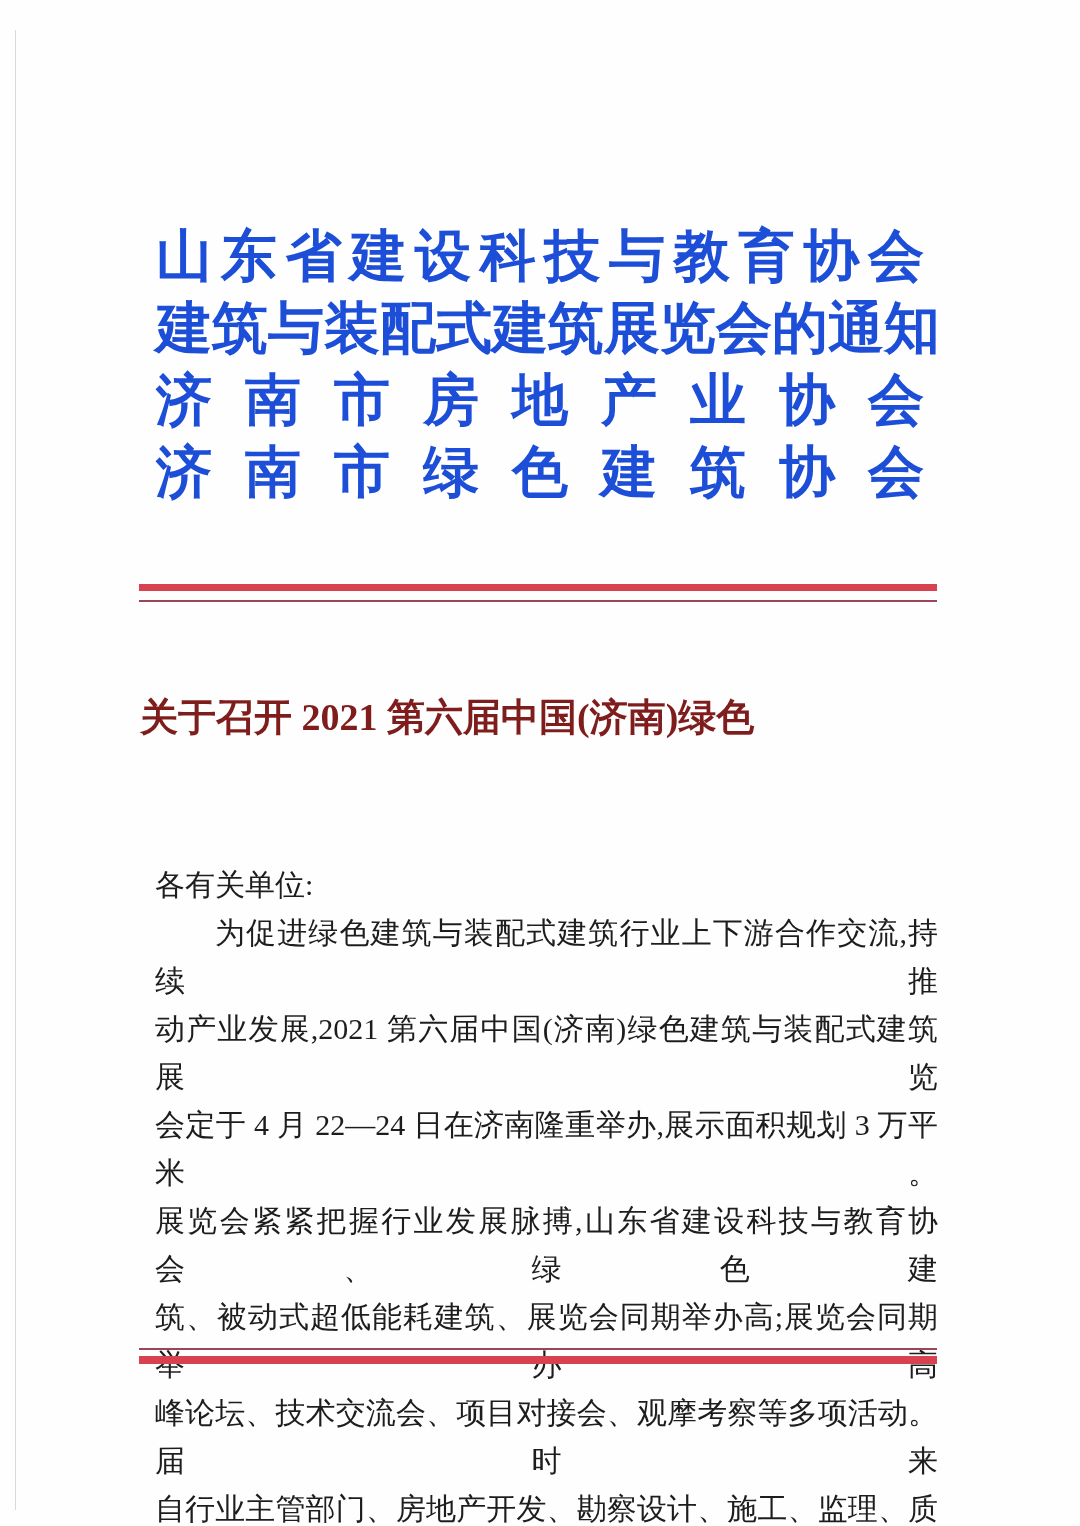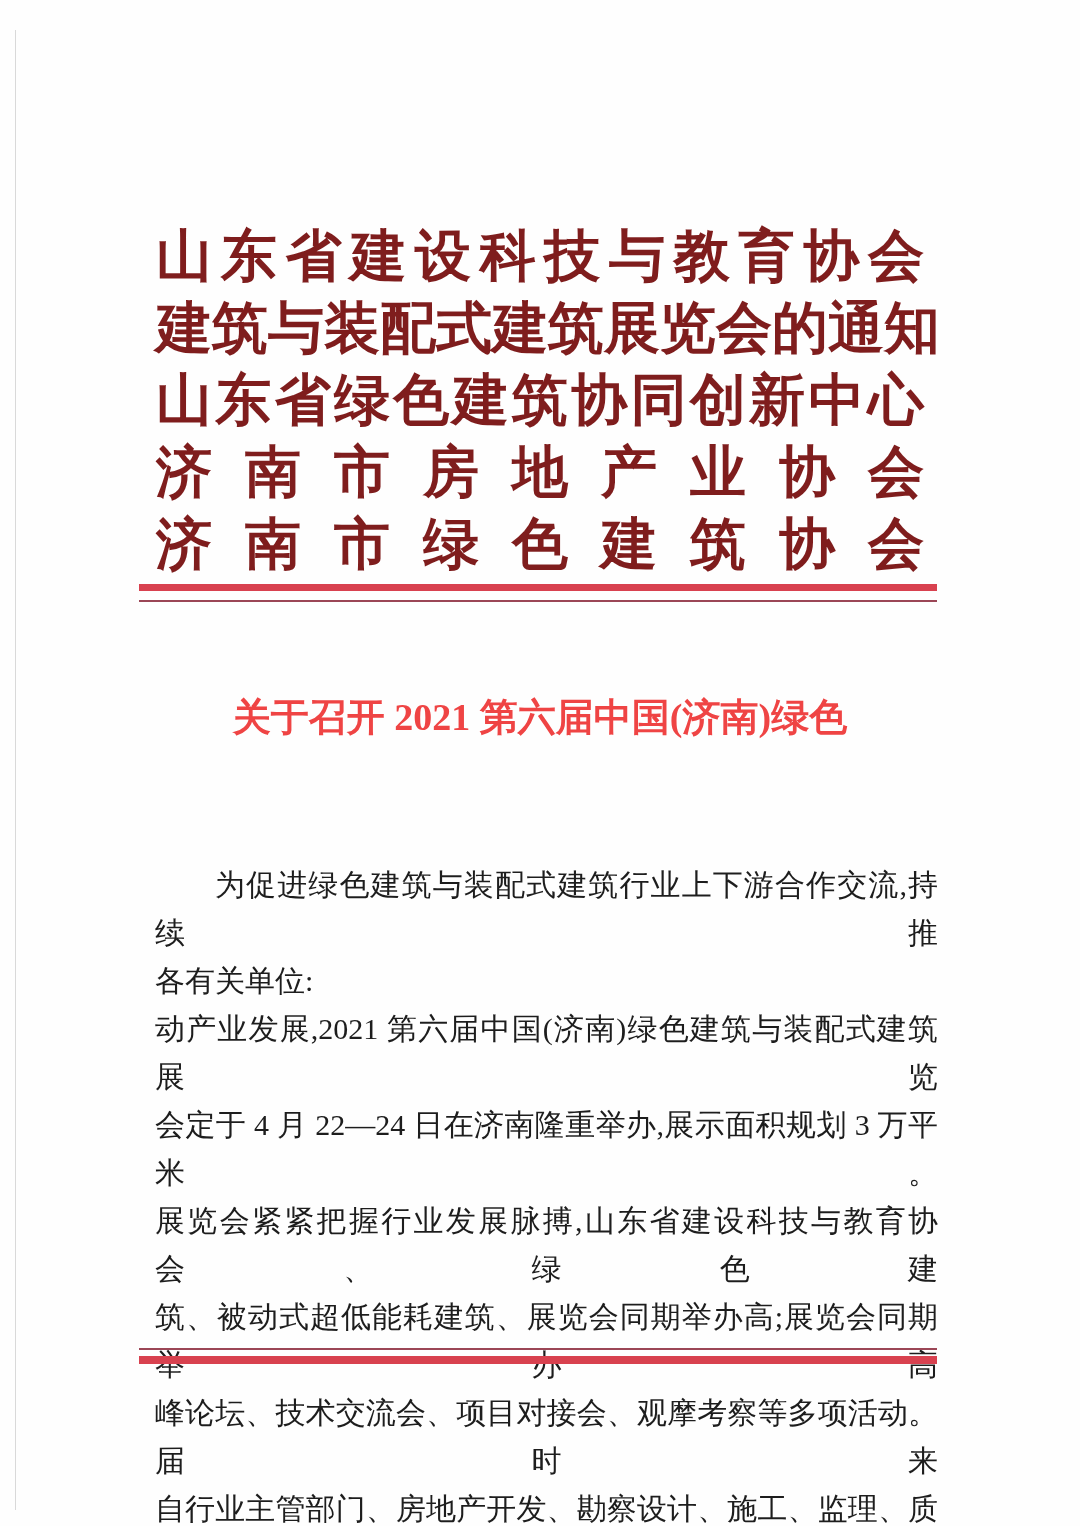--- a/index.html
+++ b/index.html
@@ -26,43 +26,42 @@
     left: 140px; top: 220px;
     width: 800px;
     padding: 0 16px;
     box-sizing: border-box;
   }
   .org-line {
     height: 72px;
     line-height: 72px;
     font-size: 56px;
     font-weight: bold;
-    color: #7f1d1d;
+    color: #1d4ed8;
     text-align: justify;
     text-align-last: justify;
     text-justify: inter-character;
     white-space: nowrap;
     letter-spacing: 0;
     font-family: Liberation Serif, serif;
   }
   
   .rule { position: absolute; left: 139px; width: 798px; }
   .rule-thick { height: 7px; background: #d8414f; }
   .rule-thin  { height: 2px; background: #9b4656; }
   .rule-top-thick { top: 584px; }
   .rule-top-thin  { top: 600px; }
   .rule-bottom-thin  { top: 1348px; }
   .rule-bottom-thick { top: 1356px; height: 8px; }
   
   .doc-title {
     position: absolute;
     left: 140px; top: 688px;
     width: 800px;
-    text-align: center;
-    color: #ef4444;
+    color: #7f1d1d;
   }
   .doc-title-line {
     font-size: 38px;
     font-weight: bold;
     line-height: 58px;
   }
   
   .doc-body {
     position: absolute;
     left: 155px; top: 861px;
@@ -85,35 +84,34 @@
 </head>
 <body>
 
 <div class="page">
 
   <div class="scan-edge-left"></div>
 
   <div class="org-block">
     <div class="org-line">山东省建设科技与教育协会</div>
     <div class="org-line">建筑与装配式建筑展览会的通知</div>
-    <div class="org-line">山东省绿色建筑协同创新中心</div>
     <div class="org-line">济南市房地产业协会</div>
     <div class="org-line">济南市绿色建筑协会</div>
   </div>
 
   <div class="rule rule-thick rule-top-thick"></div>
   <div class="rule rule-thin rule-top-thin"></div>
 
   <div class="doc-title">
     <div class="doc-title-line">关于召开 2021 第六届中国(济南)绿色</div>
   </div>
 
   <div class="doc-body">
+    <div class="body-line no-justify">各有关单位:</div>
     <div class="body-line first-para-line">为促进绿色建筑与装配式建筑行业上下游合作交流,持续推</div>
-    <div class="body-line no-justify">各有关单位:</div>
     <div class="body-line">动产业发展,2021 第六届中国(济南)绿色建筑与装配式建筑展览</div>
     <div class="body-line">会定于 4 月 22—24 日在济南隆重举办,展示面积规划 3 万平米。</div>
     <div class="body-line">展览会紧紧把握行业发展脉搏,山东省建设科技与教育协会、绿色建</div>
     <div class="body-line">筑、被动式超低能耗建筑、展览会同期举办高;展览会同期举办高</div>
     <div class="body-line">峰论坛、技术交流会、项目对接会、观摩考察等多项活动。届时来</div>
     <div class="body-line">自行业主管部门、房地产开发、勘察设计、施工、监理、质监、科研院</div>
 
   </div>
 
   <div class="rule rule-thin rule-bottom-thin"></div>

